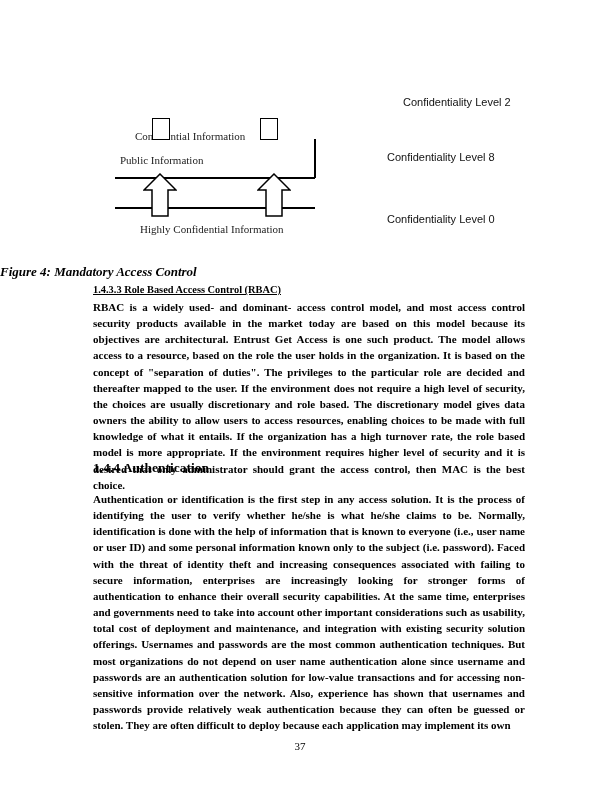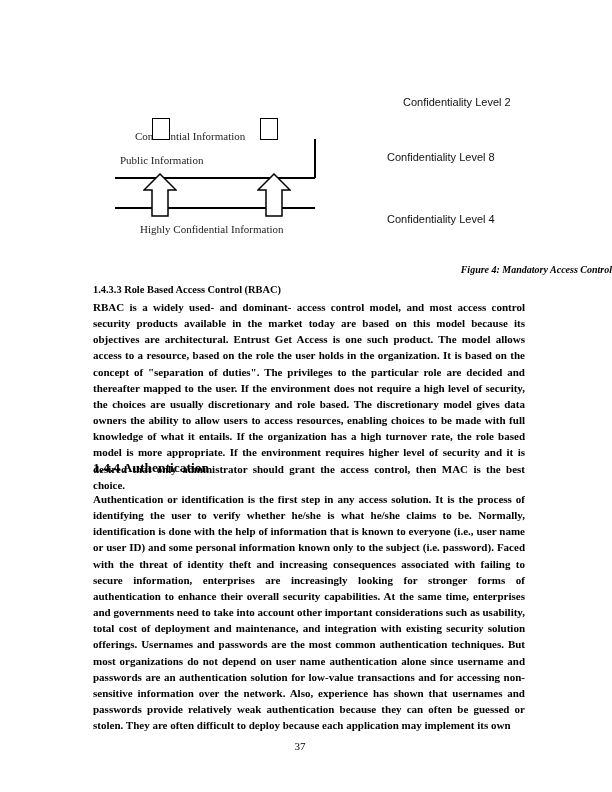--- a/index.html
+++ b/index.html
@@ -5,40 +5,40 @@
     html, body { margin: 0; padding: 0; background: #ffffff; }
     body { width: 612px; height: 792px; position: relative; overflow: hidden; font-family: "Liberation Serif", serif; color: #000; }
 
     .figure { position: absolute; left: 110px; top: 80px; width: 400px; height: 160px; }
     .fig-label-serif { position: absolute; font-family: "Liberation Serif", serif; font-size: 11px; color: #222; white-space: nowrap; }
     .fig-label-sans { position: absolute; font-family: "Liberation Sans", sans-serif; font-size: 11px; color: #111; white-space: nowrap; }
     .fig-line { position: absolute; background: #000; }
     .fig-box { position: absolute; border: 1.5px solid #000; box-sizing: border-box; background: #fff; }
     .fig-arrow { position: absolute; }
 
-    .caption { position: absolute; left: 0; width: 612px; top: 264px; text-align: right; font-size: 10px; font-style: italic; font-weight: bold; }
+    .caption { position: absolute; left: 0; width: 612px; top: 264px; text-align: left; font-size: 13px; font-style: italic; font-weight: bold; }
 
     .text-block { position: absolute; left: 93px; width: 432px; font-size: 11px; line-height: 16.15px; font-weight: bold; }
     .text-block p { margin: 0; text-align: justify; text-align-last: left; }
-    .sub-heading { position: absolute; left: 93px; top: 284px; font-size: 10.4px; font-weight: bold; white-space: nowrap; }
+    .sub-heading { position: absolute; left: 93px; top: 284px; font-size: 10.4px; font-weight: bold; white-space: nowrap; text-decoration: underline; }
     .section-heading { position: absolute; left: 93px; top: 460px; font-size: 13.5px; font-weight: bold; white-space: nowrap; }
 
     .page-number { position: absolute; left: 0; width: 600px; top: 740px; text-align: center; font-size: 11px; font-weight: normal; }
   </style>
 </head>
 <body>
 
 <div class="figure">
   <span class="fig-label-serif" style="left:25px; top:10px;margin-top:40px;">Confidential Information</span>
   <span class="fig-label-serif" style="left:10px; top:74px;">Public Information</span>
   <span class="fig-label-serif" style="left:4px; top:143px;margin-left:26px;">Highly Confidential Information</span>
 
   <span class="fig-label-sans" style="left:293px; top:16px;">Confidentiality Level 2</span>
   <span class="fig-label-sans" style="left:277px; top:71px;">Confidentiality Level 8</span>
-  <span class="fig-label-sans" style="left:277px; top:133px;">Confidentiality Level 4</span>
+  <span class="fig-label-sans" style="left:277px; top:133px;">Confidentiality Level 0</span>
 
   <div class="fig-box" style="left:42px; top:38px; width:18px; height:22px;"></div>
   <div class="fig-box" style="left:150px; top:38px; width:18px; height:22px;"></div>
 
   <div class="fig-line" style="left:204px; top:59px; width:1.5px; height:39px;"></div>
   <div class="fig-line" style="left:5px; top:97px; width:200px; height:1.5px;"></div>
   <div class="fig-line" style="left:5px; top:127px; width:200px; height:1.5px;"></div>
 
   <svg class="fig-arrow" style="left:33px; top:93px;" width="34" height="44" viewBox="0 0 34 44">
     <polygon points="17,1 33,17 25,17 25,43 9,43 9,17 1,17" fill="#fff" stroke="#000" stroke-width="1.5"></polygon>

